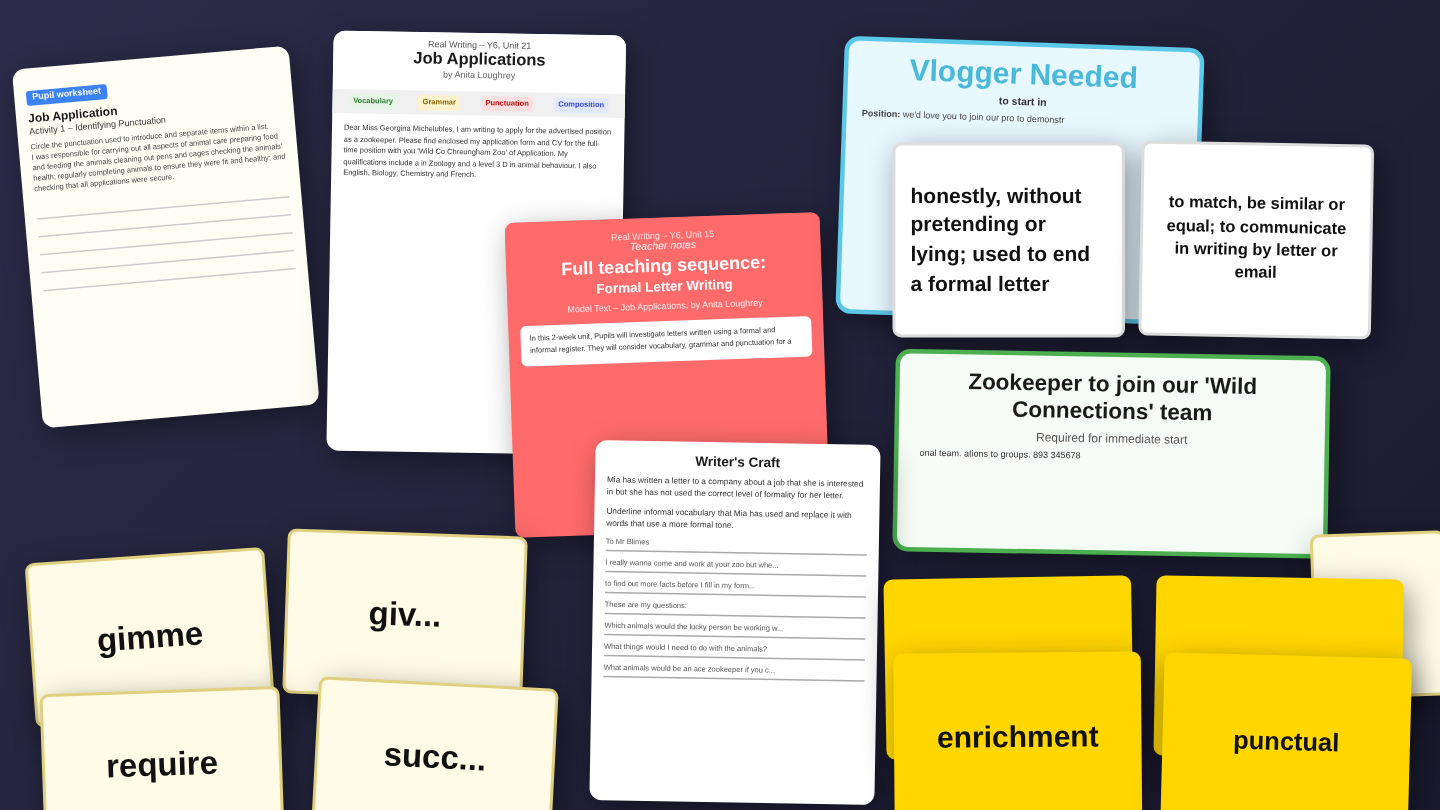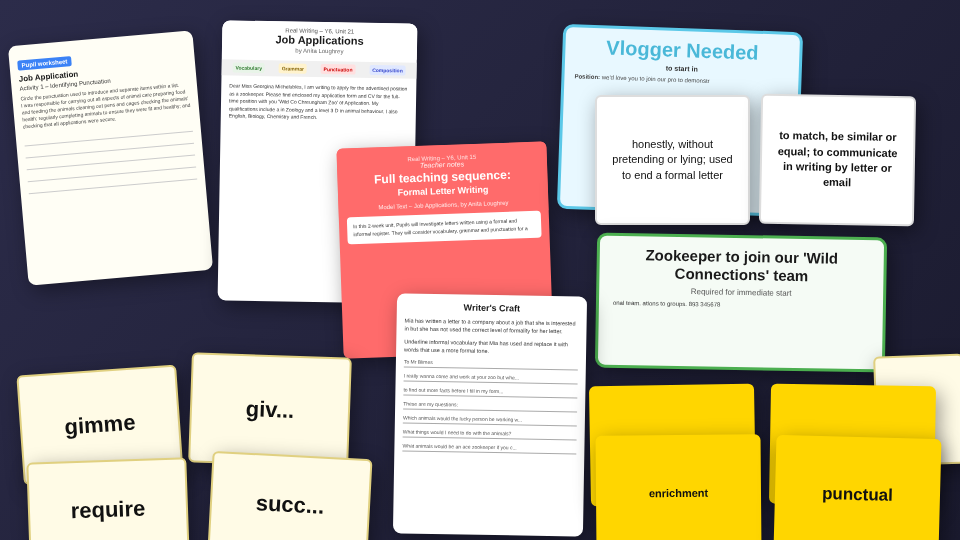--- a/index.html
+++ b/index.html
@@ -217,24 +217,23 @@
       transform: rotate(0deg);
       background: white;
       border: 2px solid #ddd;
       display: flex;
       align-items: center;
       justify-content: center;
       padding: 10px;
       border-radius: 6px;
     }
     .card-honestly .h-text {
-      font-size: 11px;
-      font-weight: normal;
-      color: #111;
-      text-align: center;
+      font-size: 14px;
+      font-weight: bold;
+      color: #111;
       line-height: 1.4;
     }
 
     
     .card-tomatch {
       width: 155px;
       height: 130px;
       left: 760px;
       top: 95px;
       transform: rotate(1deg);
@@ -441,21 +440,21 @@
       left: 596px;
       top: 415px;
       transform: rotate(-0.5deg);
       background: #ffd600;
       display: flex;
       align-items: center;
       justify-content: center;
       border-radius: 6px;
     }
     .card-enrichment .e-text {
-      font-size: 11px;
+      font-size: 20px;
       font-weight: 900;
       color: #111;
       text-align: center;
     }
 
     
     .card-punctual {
       width: 165px;
       height: 115px;
       left: 775px;

